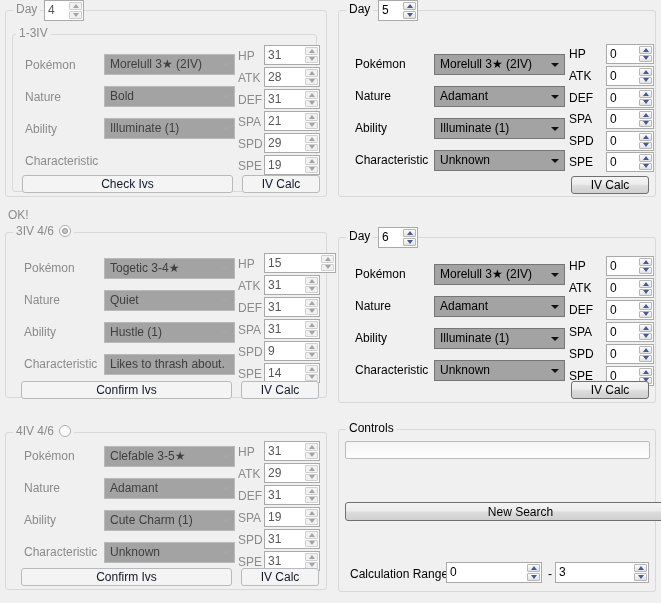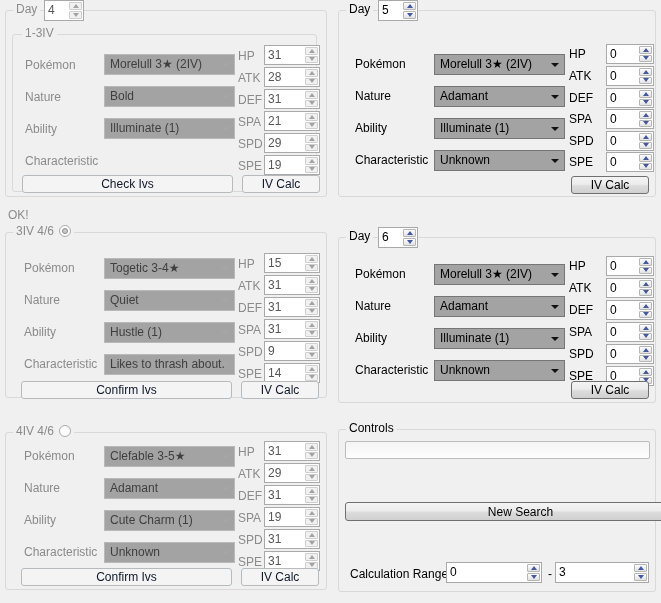--- a/index.html
+++ b/index.html
@@ -58,21 +58,21 @@
   <span class="gtitle dim">Day</span>
   <div class="spin dis" style="left:38px;top:-11px;width:40px;height:21px">
       <span class="sval">4</span>
       <span class="sbtns">
         <i class="sbtn up"></i>
         <i class="sbtn down"></i>
       </span>
     </div>
 
   <div class="group" style="left:6px;top:23px;width:305px;height:158px">
-    <span class="gtitle dim" style="left:9px">1-3IV</span>
+    <span class="gtitle dim" style="left:3px">1-3IV</span>
 
     <span class="lbl dim" style="left:12px;top:23px">Pokémon</span>
     <div class="combo dis" style="left:91px;top:19px"><span>Morelull 3★ (2IV)</span><span class="carrow"></span></div>
     <span class="lbl dim" style="left:12px;top:55px">Nature</span>
     <div class="combo dis" style="left:91px;top:51px"><span>Bold</span><span class="carrow"></span></div>
     <span class="lbl dim" style="left:12px;top:87px">Ability</span>
     <div class="combo dis" style="left:91px;top:83px"><span>Illuminate (1)</span><span class="carrow"></span></div>
     <span class="lbl dim" style="left:12px;top:119px">Characteristic</span>
 
     <span class="lbl dim" style="left:225px;top:14px">HP</span>
@@ -137,21 +137,21 @@
   <span class="lbl dim" style="left:18px;top:28px">Pokémon</span>
   <div class="combo dis" style="left:98px;top:25px"><span>Togetic 3-4★</span><span class="carrow"></span></div>
   <span class="lbl dim" style="left:18px;top:60px">Nature</span>
   <div class="combo dis" style="left:98px;top:57px"><span>Quiet</span><span class="carrow"></span></div>
   <span class="lbl dim" style="left:18px;top:92px">Ability</span>
   <div class="combo dis" style="left:98px;top:89px"><span>Hustle (1)</span><span class="carrow"></span></div>
   <span class="lbl dim" style="left:18px;top:124px">Characteristic</span>
   <div class="combo dis" style="left:98px;top:121px"><span>Likes to thrash about.</span><span class="carrow"></span></div>
 
   <span class="lbl dim" style="left:232px;top:24px">HP</span>
-  <div class="spin dis" style="left:258px;top:20px;width:56px">
+  <div class="spin dis" style="left:258px;top:20px;width:72px">
       <span class="sval">15</span>
       <span class="sbtns">
         <i class="sbtn up"></i>
         <i class="sbtn down"></i>
       </span>
     </div>
   <span class="lbl dim" style="left:232px;top:46px">ATK</span>
   <div class="spin dis" style="left:258px;top:42px;width:56px">
       <span class="sval">31</span>
       <span class="sbtns">

